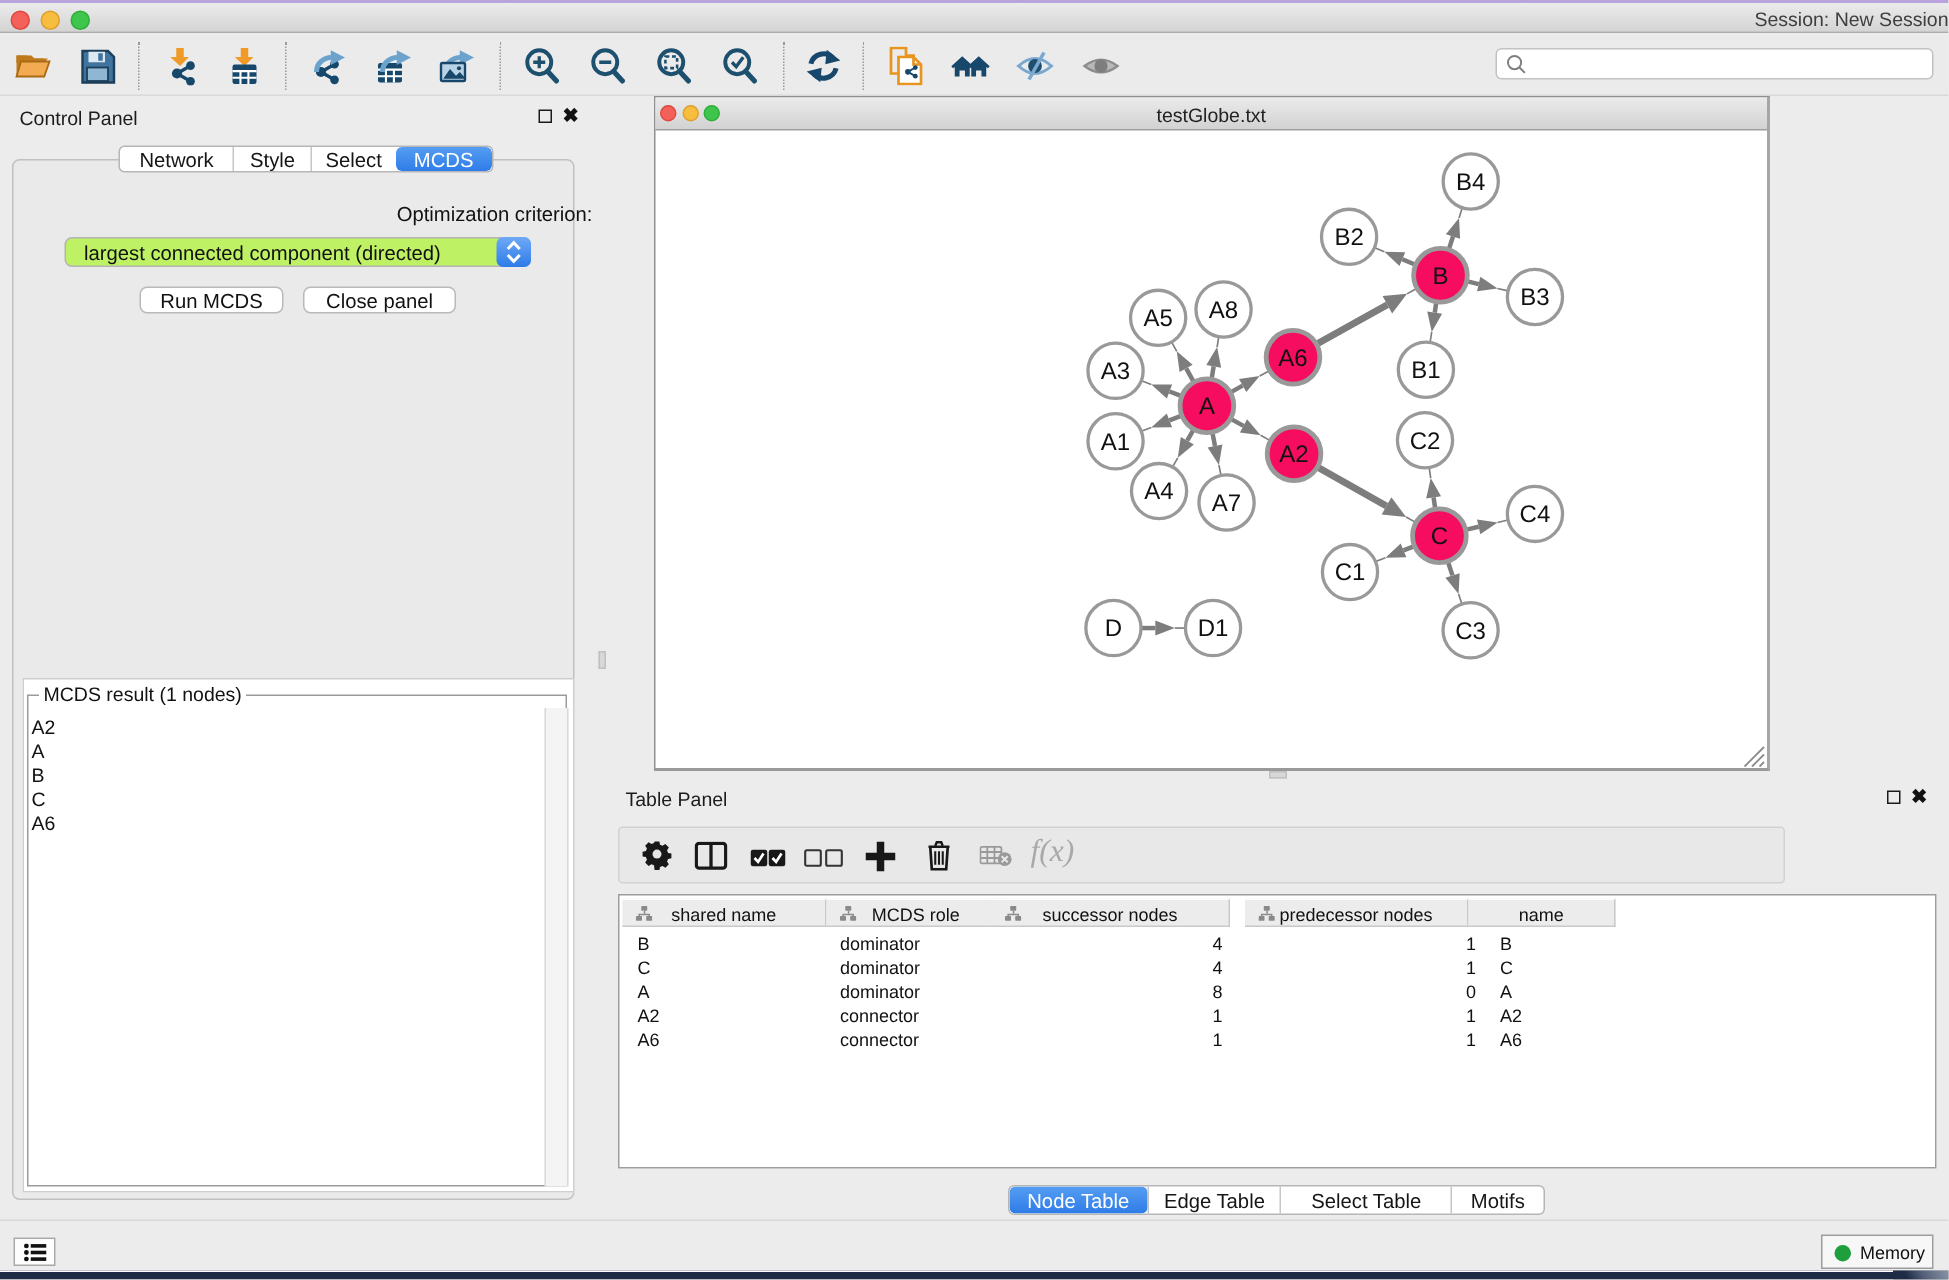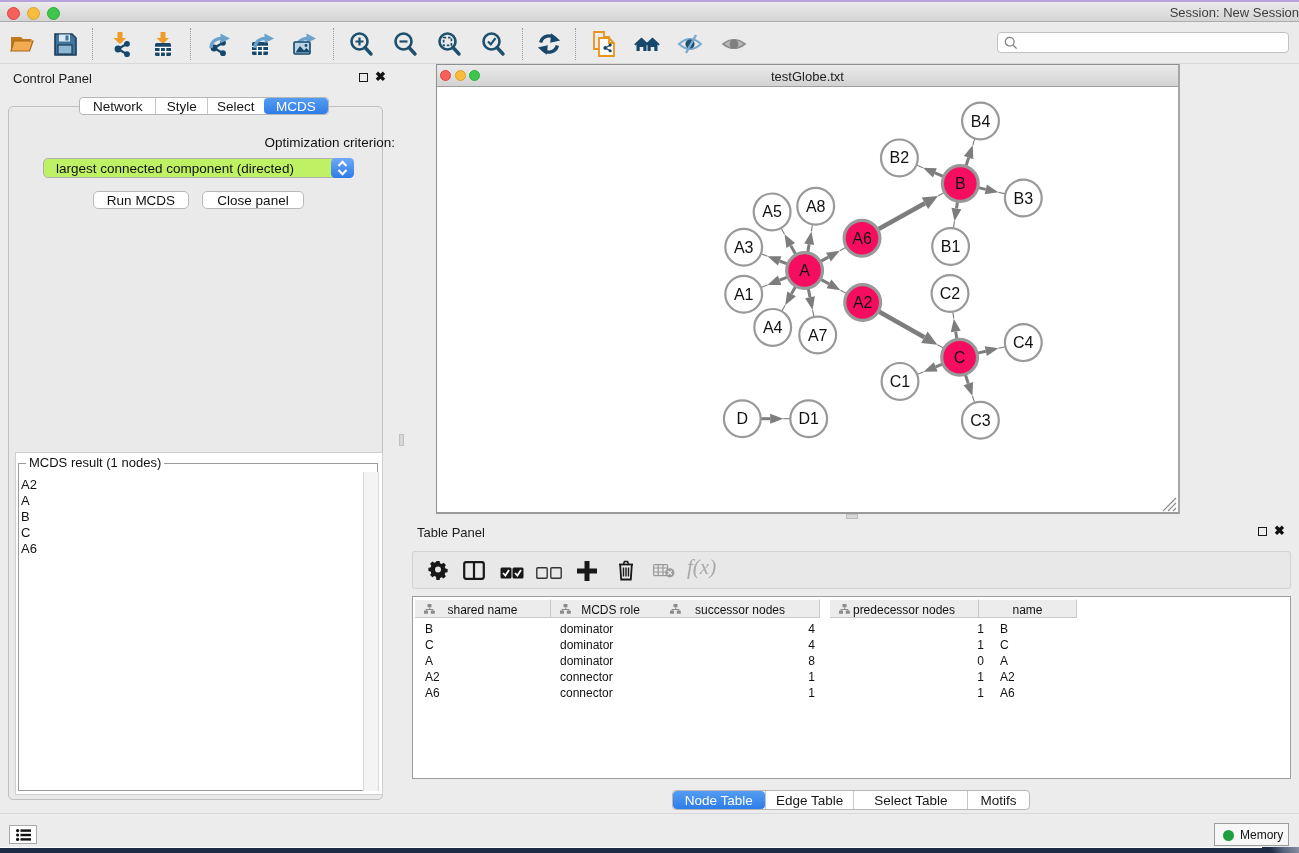--- a/index.html
+++ b/index.html
@@ -26,21 +26,21 @@
   font-size:13.5px; color:#111; text-align:center; }
 .resultwhite { position:absolute; left:15px; top:452px; width:368px; height:343px; background:#fff; border:1px solid #cfcfcf; }
 .fsborder { position:absolute; left:2px; top:10px; width:360px; height:328px; border:1px solid #9b9b9b; }
 .sbtrack { position:absolute; left:347px; top:19px; width:16px; height:319px; background:#f4f4f4; border-left:1px solid #d9d9d9; border-right:1px solid #d9d9d9; }
 .li { position:absolute; left:5px; font-size:13px; color:#111; }
 .netwin { position:absolute; left:404px; top:64px; width:744px; height:450px;
   border:1px solid #8f8f8f; border-right:2px solid #a6a6a6; border-bottom:2px solid #9a9a9a; background:#fff;margin-left:32px; }
 .nettitle { position:absolute; left:0; top:0; width:100%; height:22px;
   background:linear-gradient(#ebebeb,#d2d2d2); border-bottom:1px solid #9f9f9f; }
 .ntl { position:absolute; top:5px; width:11px; height:11px; border-radius:50%; }
-.tp-toolbar { position:absolute; left:412px; top:551px; width:879px; height:38px; background:#e8e8e8;
+.tp-toolbar { position:absolute; left:412px; top:551px; width:778px; height:38px; background:#e8e8e8;
   border:1px solid #d2d2d2; border-radius:3px; }
 .tp-table { position:absolute; left:412px; top:596px; width:879px; height:183px; background:#fff; border:1px solid #9d9d9d; }
 .hcell { position:absolute; top:2px; height:19px; background:#ececec; border-right:1px solid #c9c9c9; border-bottom:1px solid #c9c9c9; border-top:1px solid #fdfdfd; }
 .hcell .txt { position:absolute; width:100%; text-align:center; top:2.5px; font-size:12px; color:#111; }
 .hcell svg { position:absolute; left:9px; top:4px; }
 .cell { position:absolute; font-size:12px; color:#111; height:16px; line-height:16px; }
 .num { text-align:right; }
 .statusbar { position:absolute; left:0; top:813px; width:1299px; height:33px; background:#ececec; border-top:1px solid #d8d8d8; }
 .navy { position:absolute; left:0; top:847px; width:1299px; height:6px; background:#1d2c44; border-top:1px solid #fdfdfd; }
 </style></head><body>

